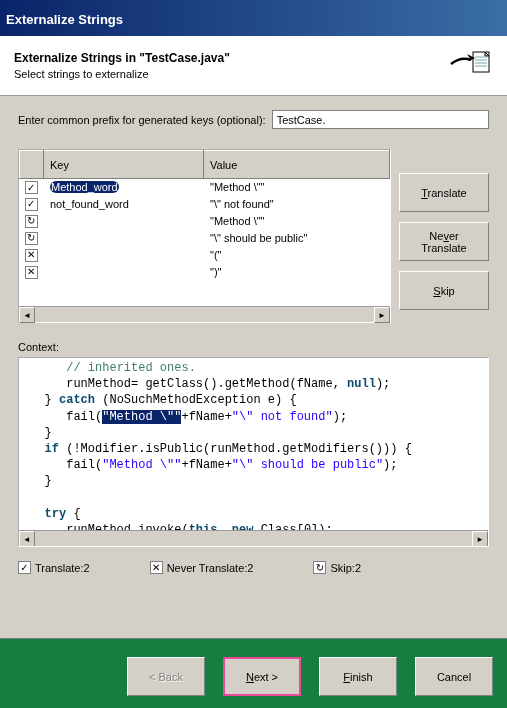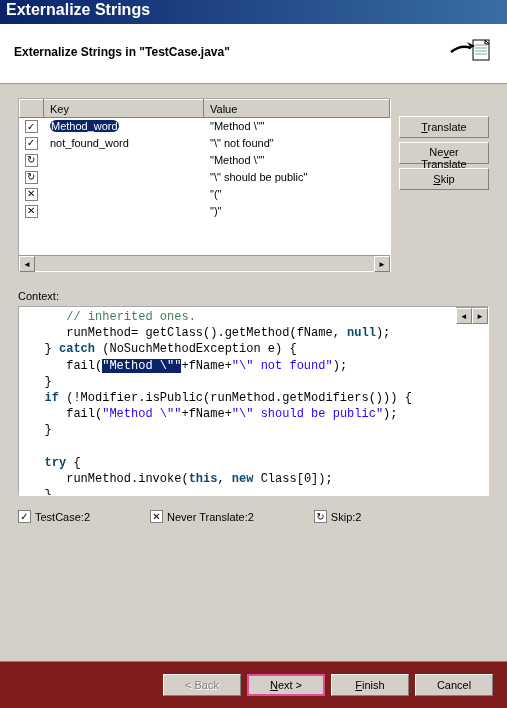--- a/index.html
+++ b/index.html
@@ -1,93 +1,98 @@
 <!DOCTYPE html>
 <html><head>
 <meta charset="utf-8">
 <style>
 * { box-sizing: border-box; margin: 0; padding: 0; }
 body { font-family: Tahoma, Arial, sans-serif; font-size: 11px; background: #d4d0c8; width: 507px; height: 708px; overflow: hidden; }
-.titlebar { background: linear-gradient(to right, #0a246a, #3a6ea5); color: #fff; padding: 1px 6px; font-weight: bold; font-size: 16px; height: 24px; }
+.titlebar { background: linear-gradient(to right, #0a246a, #3a6ea5); color: #fff; padding: 12px 6px; font-weight: bold; font-size: 13px; height: 36px; }
 .header { background: #fff; padding: 10px 14px; border-bottom: 1px solid #999; display: flex; justify-content: space-between; align-items: center; height: 60px; }
 .header-text h2 { font-size: 12px; font-weight: bold; margin-bottom: 3px; }
 .header-text p { font-size: 11px; }
 .header-icon { width: 48px; height: 40px; }
 .content { padding: 14px 18px 8px 18px; background: #d4d0c8; }
 
 .field-row { margin-bottom: 20px; display: flex; align-items: center; gap: 6px; }
 .field-row label { flex-shrink: 0; }
 .text-input { border: 1px solid #7b7d7b; border-top-color: #808080; border-left-color: #808080; background: #fff; padding: 2px 4px; font-family: inherit; font-size: 11px; height: 19px; }
 .prefix-input { flex: 1; }
 
 .section-label { display: block; margin-bottom: 4px; }
 
 .table-area { display: flex; gap: 8px; margin-bottom: 18px; }
 .table-wrapper { flex: 1; border: 1px inset #fff; background: #fff; }
 .table-scroll { height: 156px; }
 table { width: 100%; border-collapse: collapse; table-layout: fixed; }
-th { background: #d4d0c8; border: 1px solid; border-color: #fff #808080 #808080 #fff; padding: 2px 6px; text-align: left; font-weight: normal; font-size: 11px; height: 18px; }
+th { background: #d4d0c8; border: 1px solid; border-color: #fff #808080 #808080 #fff; padding: 2px 6px; text-align: left; font-weight: normal; font-size: 11px; height: 28px; }
 th.icon-col { width: 24px; }
 th.key-col { width: 160px; }
 td { padding: 1px 6px; font-size: 11px; height: 17px; border-right: 1px solid transparent; overflow: hidden; white-space: nowrap; }
 td.icon-cell { text-align: center; width: 24px; padding: 0; }
 tr.selected td.key-cell span { background: #0a246a; color: #fff; padding: 0 1px; border-radius: 6px; }
 .hscroll { height: 16px; background: #d4d0c8; border-top: 1px solid #999; display: flex; justify-content: space-between; }
 .hscroll-btn { width: 16px; height: 16px; background: #d4d0c8; border: 1px solid; border-color: #fff #808080 #808080 #fff; display: flex; align-items: center; justify-content: center; font-size: 8px; color: #000; }
 
 .side-buttons { display: flex; flex-direction: column; gap: 4px; width: 90px; padding-top: 18px; }
-.btn { background: #d4d0c8; border: 1px solid; border-color: #fff #808080 #808080 #fff; padding: 3px 6px; font-family: inherit; font-size: 11px; text-align: center; cursor: pointer; height: 22px; }
+.btn { background: #d4d0c8; border: 1px solid; border-color: #fff #808080 #808080 #fff; padding: 3px 6px; font-family: inherit; font-size: 11px; text-align: center; cursor: pointer; height: 39px; margin-top: 6px; }
 .btn u { text-decoration: underline; }
 .btn.disabled { color: #808080; text-shadow: 1px 1px 0 #fff; }
 .btn.default { border: 2px solid #ec4899; padding: 2px 5px; }
 
-.context-box { border: 1px inset #fff; background: #fff; height: 190px; font-family: 'Courier New', monospace; font-size: 12px; overflow: hidden; display: flex; flex-direction: row; margin-bottom: 14px; }
+.context-box { border: 1px inset #fff; background: #fff; height: 190px; font-family: 'Courier New', monospace; font-size: 12px; overflow: hidden; display: flex; flex-direction: column; margin-bottom: 14px; }
 .context-content { flex: 1; padding: 2px 4px; line-height: 1.35; white-space: pre; overflow: hidden; }
 .ctx-comment { color: #3f7f5f; }
 .ctx-keyword { color: #0c4a6e; font-weight: bold; }
 .ctx-string { color: #2a00ff; }
 .ctx-highlight { background: #0a246a; color: #fff; }
 
 .complete-key { margin-bottom: 12px; }
 .status-row { display: flex; gap: 60px; margin-bottom: 10px; align-items: center; }
 .status-item { display: flex; align-items: center; gap: 4px; }
 .status-item .icon-box { border: 1px solid #808080; background: #fff; }
 
-.footer { border-top: 1px solid #808080; padding: 12px 14px; display: flex; justify-content: flex-end; gap: 6px; background: #7f1d1d; position: absolute; bottom: 0; left: 0; right: 0; }
+.footer { border-top: 1px solid #808080; padding: 12px 14px; display: flex; justify-content: flex-end; gap: 18px; background: #15803d; position: absolute; bottom: 0; left: 0; right: 0; }
 .footer .btn { width: 78px; }
 
 .icon-box { width: 13px; height: 13px; display: inline-flex; align-items: center; justify-content: center; font-size: 10px; line-height: 1; }
 .icon-check { border: 1px solid #808080; background: #fff; color: #000; }
 .icon-skip { border: 1px solid #808080; background: #fff; color: #000; }
 .icon-cross { border: 1px solid #808080; background: #fff; color: #000; }
 </style>
 </head>
 <body>
 
 <div class="titlebar">Externalize Strings</div>
 
 <div class="header">
   <div class="header-text">
     <h2>Externalize Strings in "TestCase.java"</h2>
+    <p>Select strings to externalize</p>
   </div>
   <div class="header-icon">
     <svg width="48" height="40" viewBox="0 0 48 40">
       <rect x="28" y="6" width="16" height="20" fill="#fff" stroke="#000" stroke-width="1"></rect>
       <path d="M40 6 L44 10 L40 10 Z" fill="#d4d0c8" stroke="#000"></path>
       <line x1="30" y1="11" x2="42" y2="11" stroke="#7aa" stroke-width="1"></line>
       <line x1="30" y1="14" x2="42" y2="14" stroke="#7aa" stroke-width="1"></line>
       <line x1="30" y1="17" x2="42" y2="17" stroke="#7aa" stroke-width="1"></line>
       <line x1="30" y1="20" x2="42" y2="20" stroke="#7aa" stroke-width="1"></line>
       <path d="M6 18 Q16 10 26 14" fill="none" stroke="#000" stroke-width="2.5"></path>
       <path d="M26 14 L22 8 L30 12 Z" fill="#000"></path>
     </svg>
   </div>
 </div>
 
 <div class="content">
+  <div class="field-row">
+    <label>Enter common prefix for generated keys (optional):</label>
+    <input type="text" class="text-input prefix-input" value="TestCase." style="">
+  </div>
 
 
   <div class="table-area">
     <div class="table-wrapper">
       <div class="table-scroll">
         <table>
           <thead>
             <tr>
               <th class="icon-col"></th>
               <th class="key-col">Key</th>
@@ -162,21 +167,21 @@
     <div class="hscroll">
       <div class="hscroll-btn">◄</div>
       <div class="hscroll-btn">►</div>
     </div>
   </div>
 
 
   <div class="status-row">
     <div class="status-item">
       <span class="icon-box icon-check">✓</span>
-      <span>TestCase:2</span>
+      <span>Translate:2</span>
     </div>
     <div class="status-item">
       <span class="icon-box icon-cross">✕</span>
       <span>Never Translate:2</span>
     </div>
     <div class="status-item">
       <span class="icon-box icon-skip">↻</span>
       <span>Skip:2</span>
     </div>
   </div>

